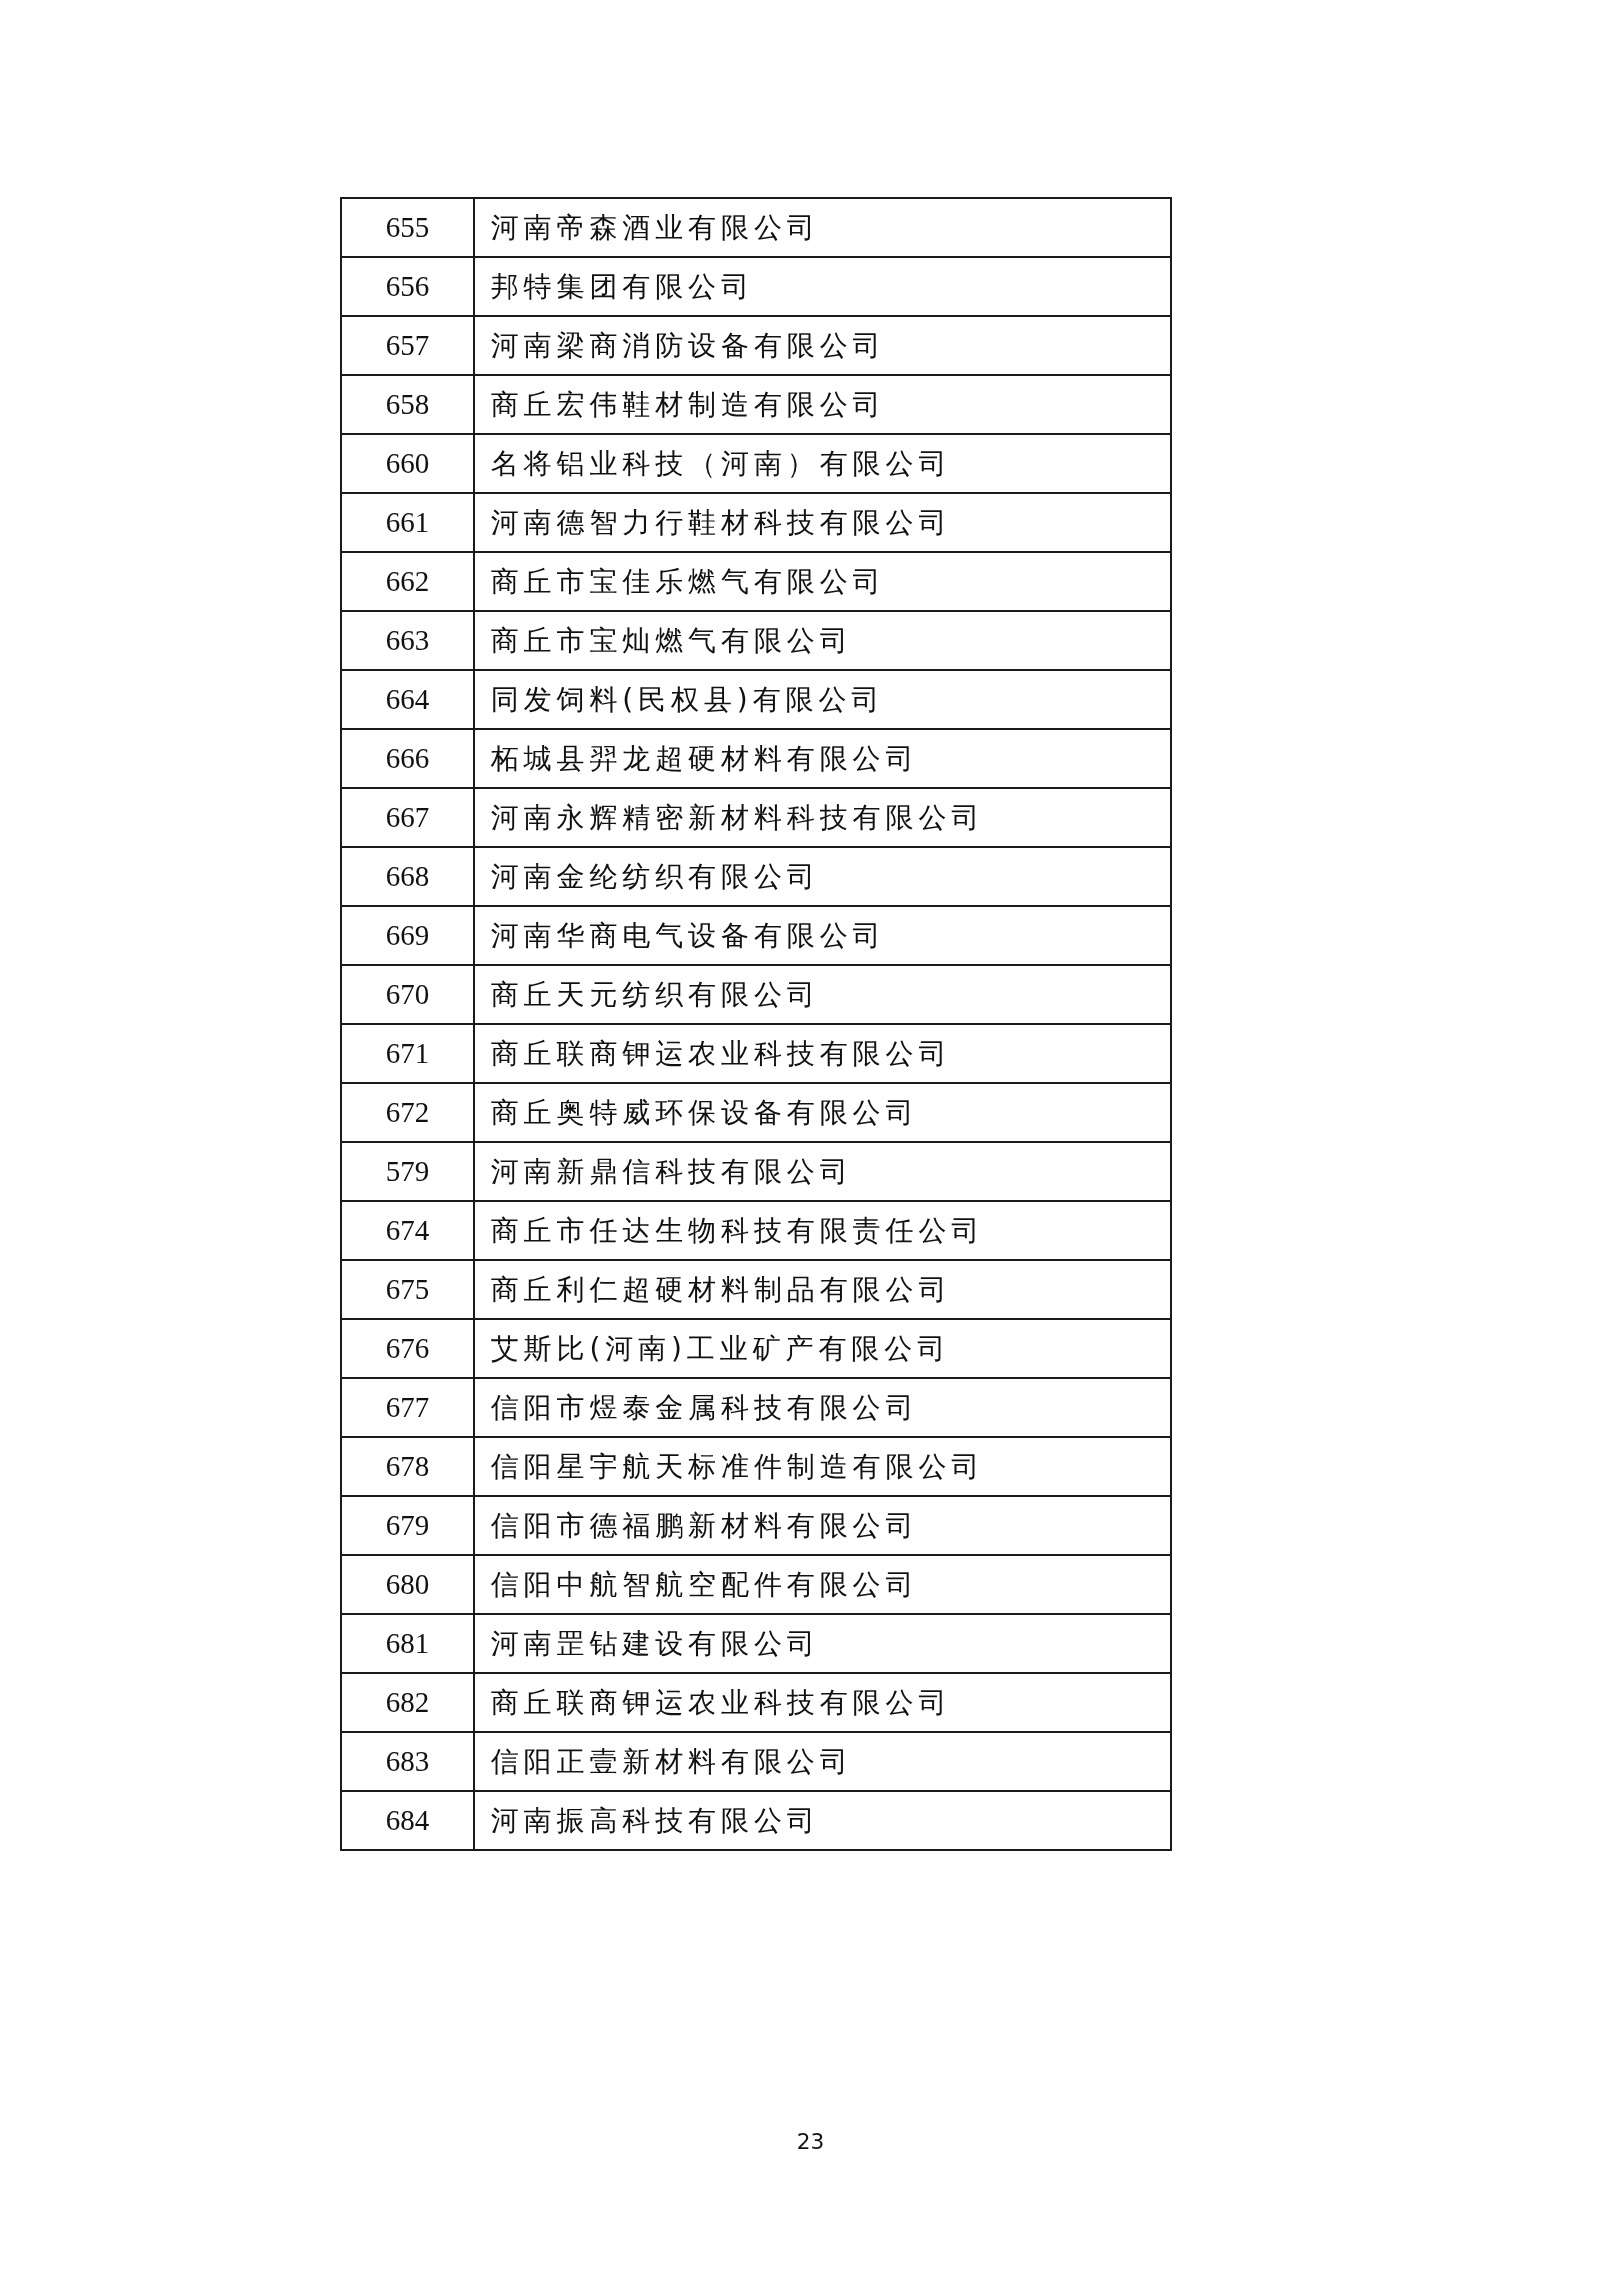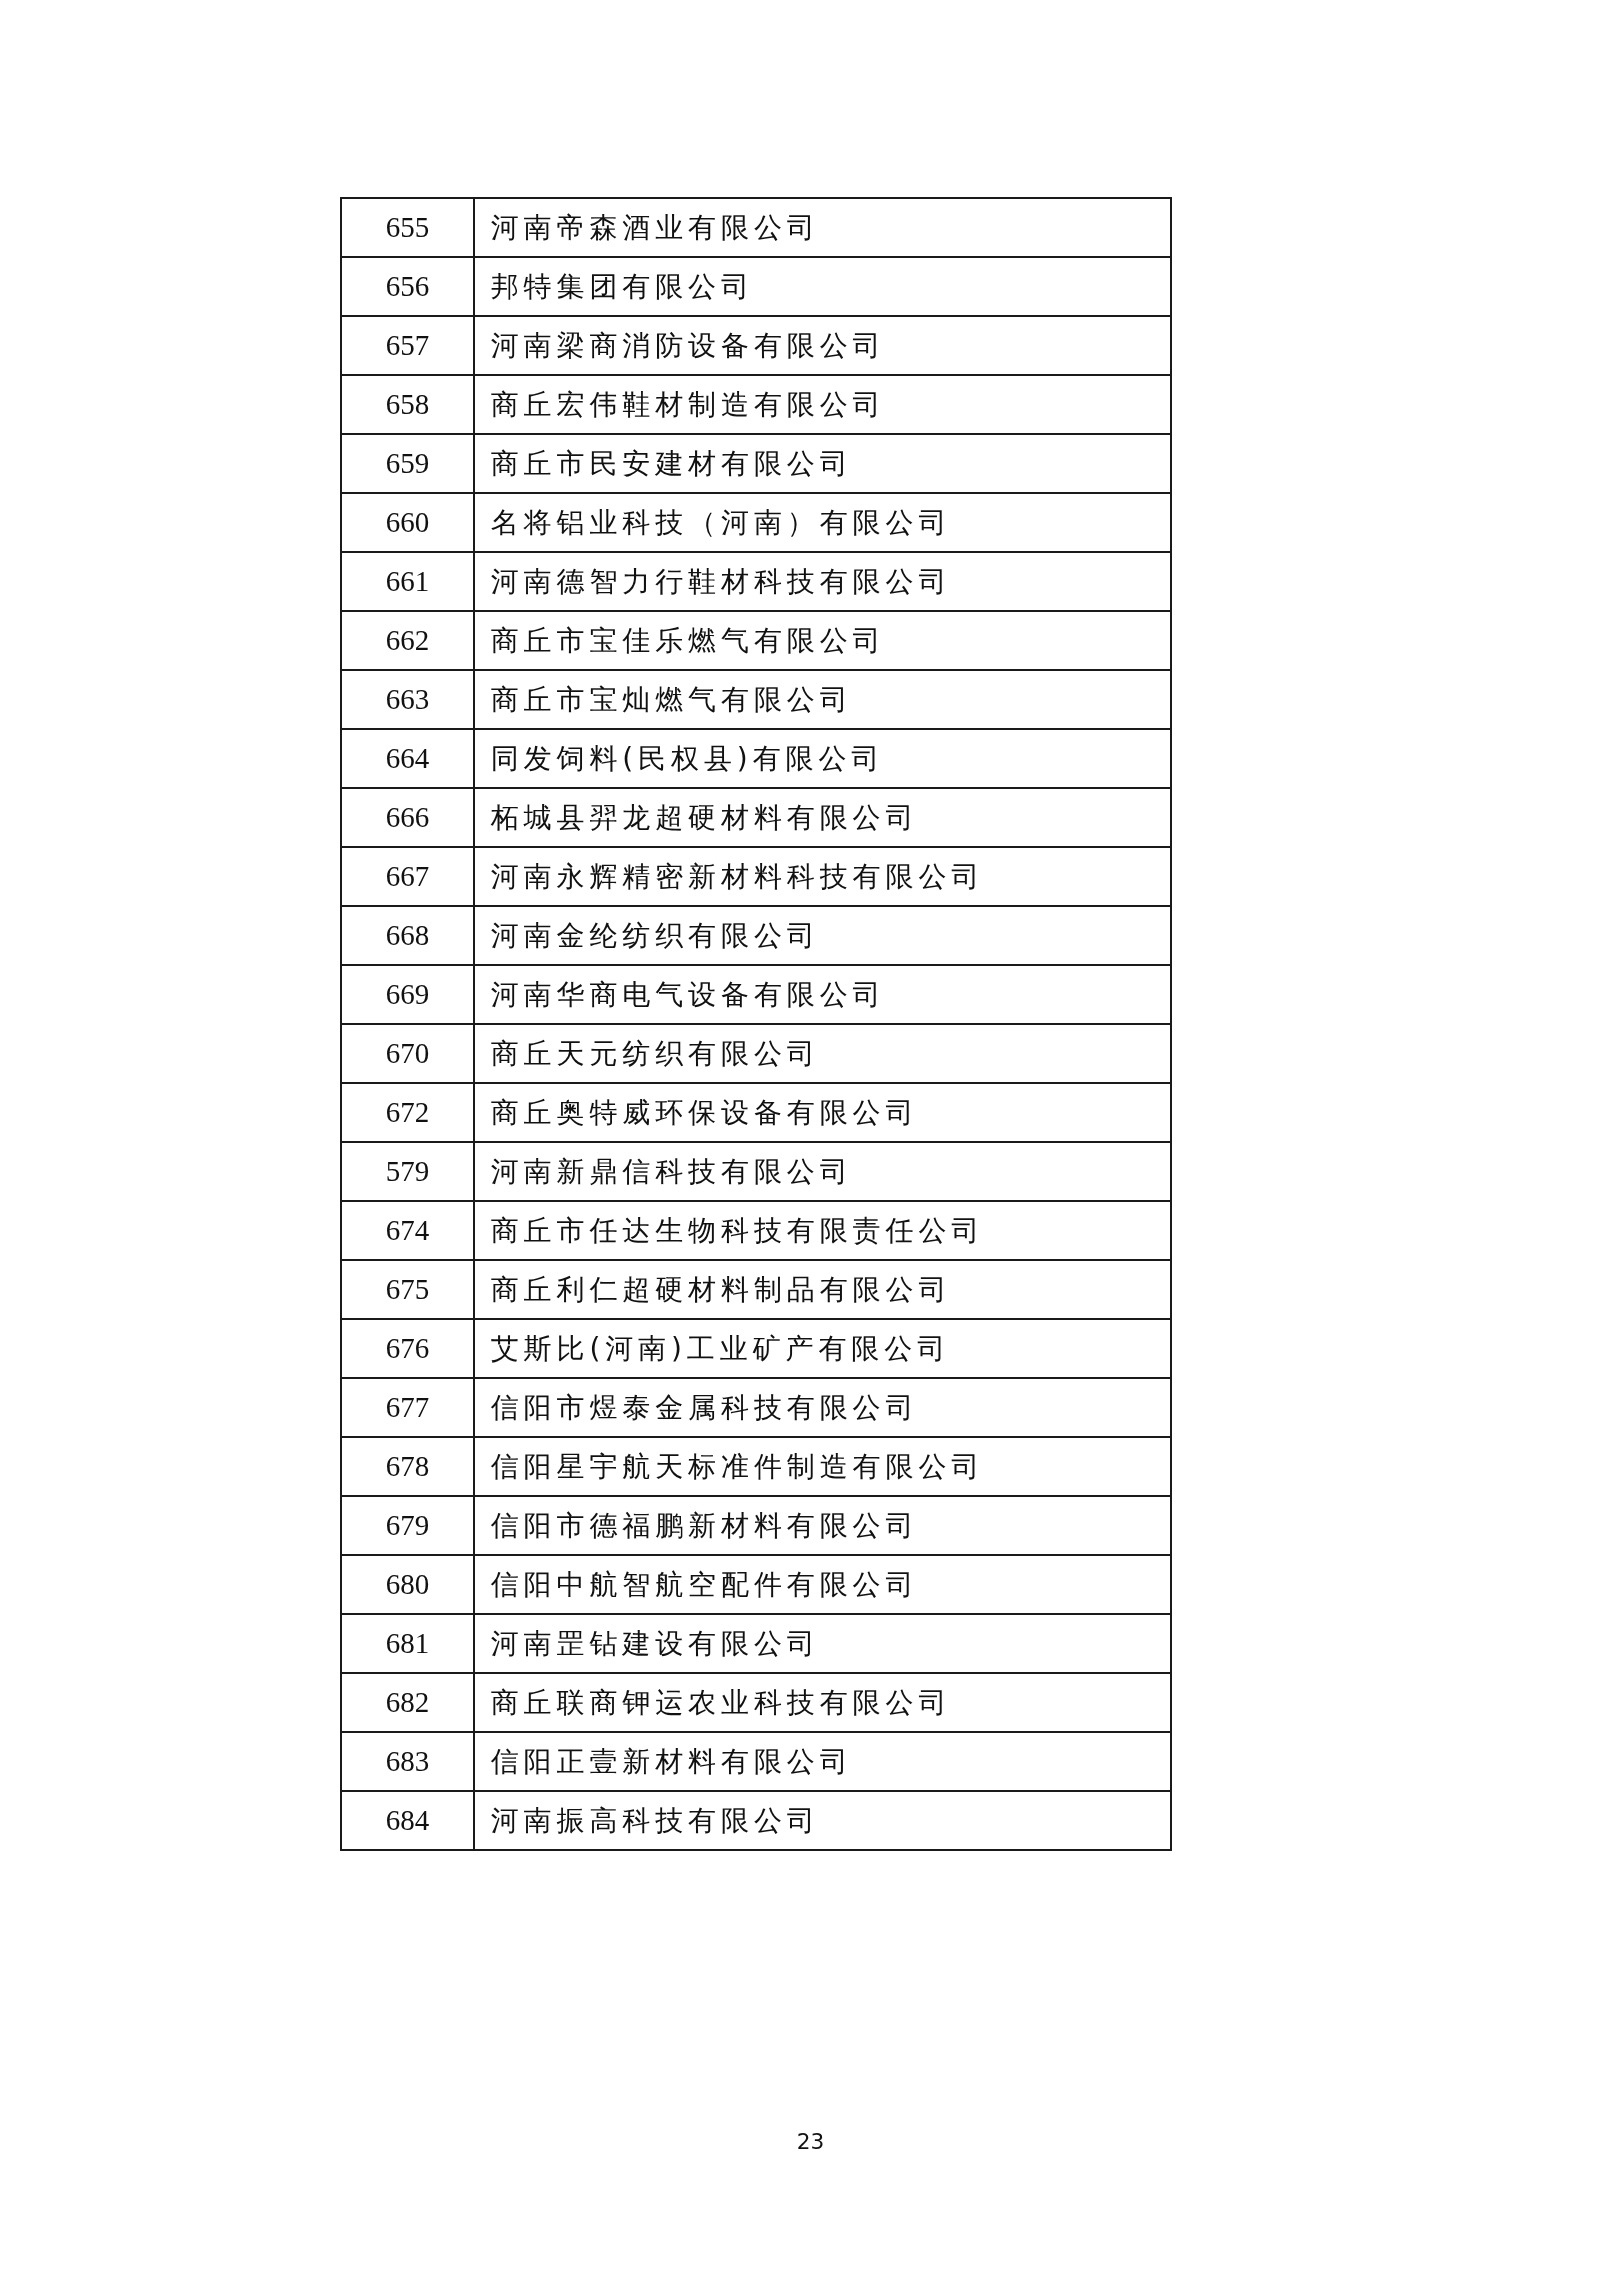--- a/index.html
+++ b/index.html
@@ -68,24 +68,20 @@
       </tr>
     <tr>
         <td class="col-num">657</td>
         <td class="col-name">河南梁商消防设备有限公司</td>
       </tr>
     <tr>
         <td class="col-num">658</td>
         <td class="col-name">商丘宏伟鞋材制造有限公司</td>
       </tr>
     <tr>
-        <td class="col-num">659</td>
-        <td class="col-name">商丘市民安建材有限公司</td>
-      </tr>
-    <tr>
         <td class="col-num">660</td>
         <td class="col-name">名将铝业科技（河南）有限公司</td>
       </tr>
     <tr>
         <td class="col-num">661</td>
         <td class="col-name">河南德智力行鞋材科技有限公司</td>
       </tr>
     <tr>
         <td class="col-num">662</td>
         <td class="col-name">商丘市宝佳乐燃气有限公司</td>
@@ -110,20 +106,24 @@
         <td class="col-num">668</td>
         <td class="col-name">河南金纶纺织有限公司</td>
       </tr>
     <tr>
         <td class="col-num">669</td>
         <td class="col-name">河南华商电气设备有限公司</td>
       </tr>
     <tr>
         <td class="col-num">670</td>
         <td class="col-name">商丘天元纺织有限公司</td>
+      </tr>
+    <tr>
+        <td class="col-num">671</td>
+        <td class="col-name">商丘联商钾运农业科技有限公司</td>
       </tr>
     <tr>
         <td class="col-num">672</td>
         <td class="col-name">商丘奥特威环保设备有限公司</td>
       </tr>
     <tr>
         <td class="col-num">579</td>
         <td class="col-name">河南新鼎信科技有限公司</td>
       </tr>
     <tr>

